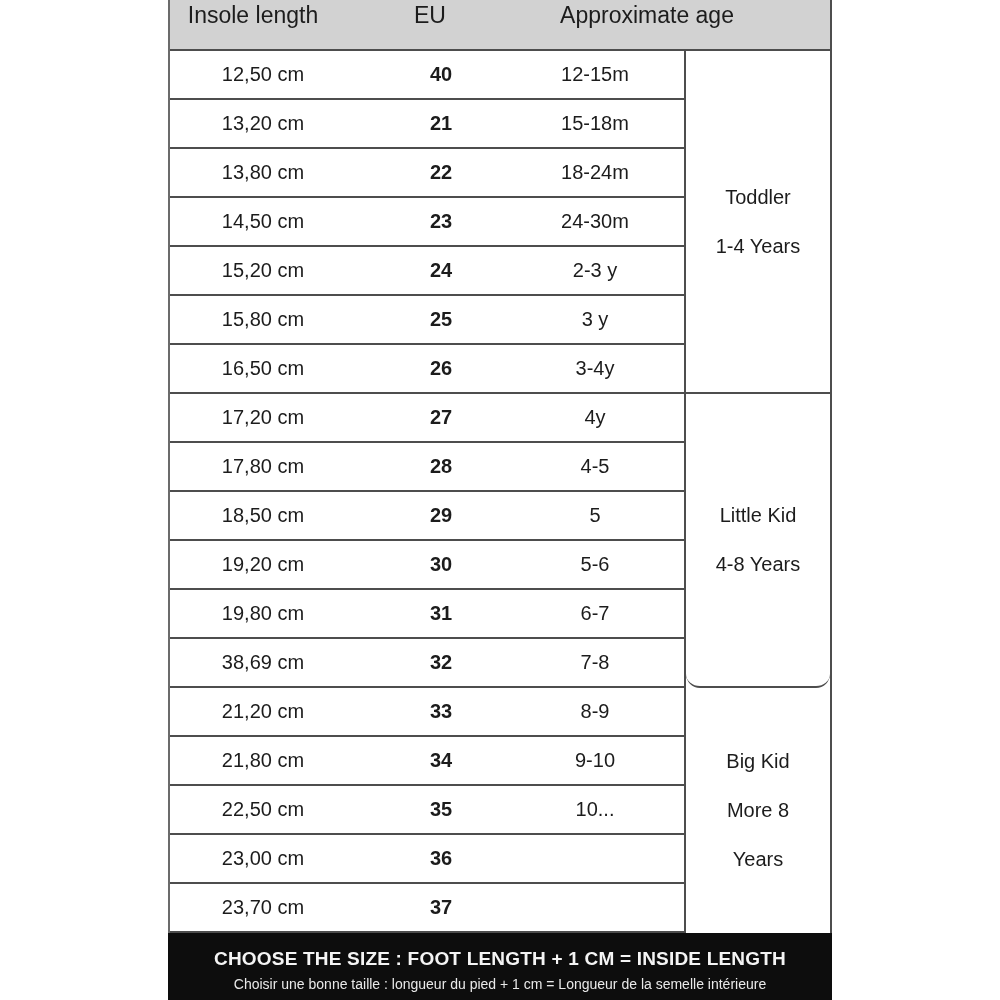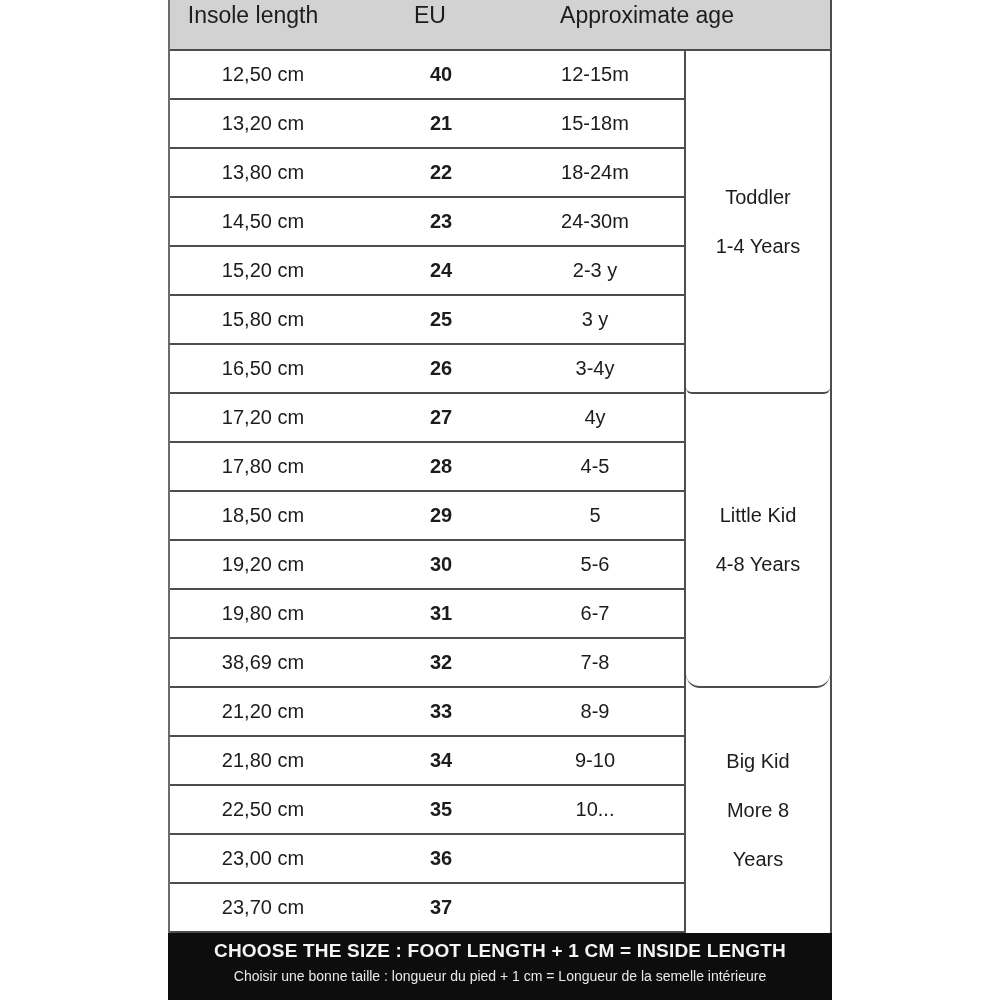--- a/index.html
+++ b/index.html
@@ -41,30 +41,30 @@
   .trow .cell{text-align:center;font-size:20px;white-space:nowrap;margin-left:20px;}
   .trow .cell.eu{font-weight:bold;}
   .trow .cell.age{padding-right:40px;}
 
   
   .groups-col{width:144px;display:flex;flex-direction:column;}
   .group-cell{
     display:flex;flex-direction:column;justify-content:center;align-items:center;
   }
   .group-cell .gline{font-size:20px;line-height:49px;white-space:nowrap;text-align:center;}
-  .group-toddler{height:343px;border-bottom:2px solid var(--border);border-radius:6px;}
+  .group-toddler{height:343px;border-bottom:2px solid var(--border);}
   .group-littlekid{height:294px;border-bottom:2px solid var(--border);border-radius:14px;}
   .group-bigkid{flex:1 1 auto;}
 
   
   .footer-banner{
     position:absolute;left:168px;top:933px;width:664px;height:67px;
     background:var(--footer-bg);color:var(--footer-text);
     display:flex;flex-direction:column;justify-content:flex-start;align-items:center;
-    padding-top:5px;
+    padding-top:13px;
   }
   .footer-title{font-size:19px;font-weight:bold;line-height:26px;white-space:nowrap;letter-spacing:.2px;}
   .footer-subtitle{font-size:14px;line-height:24px;white-space:nowrap;color:#e9e9e9;}
 </style>
 </head>
 <body>
 
 <div class="canvas">
 
   <div class="size-table">

